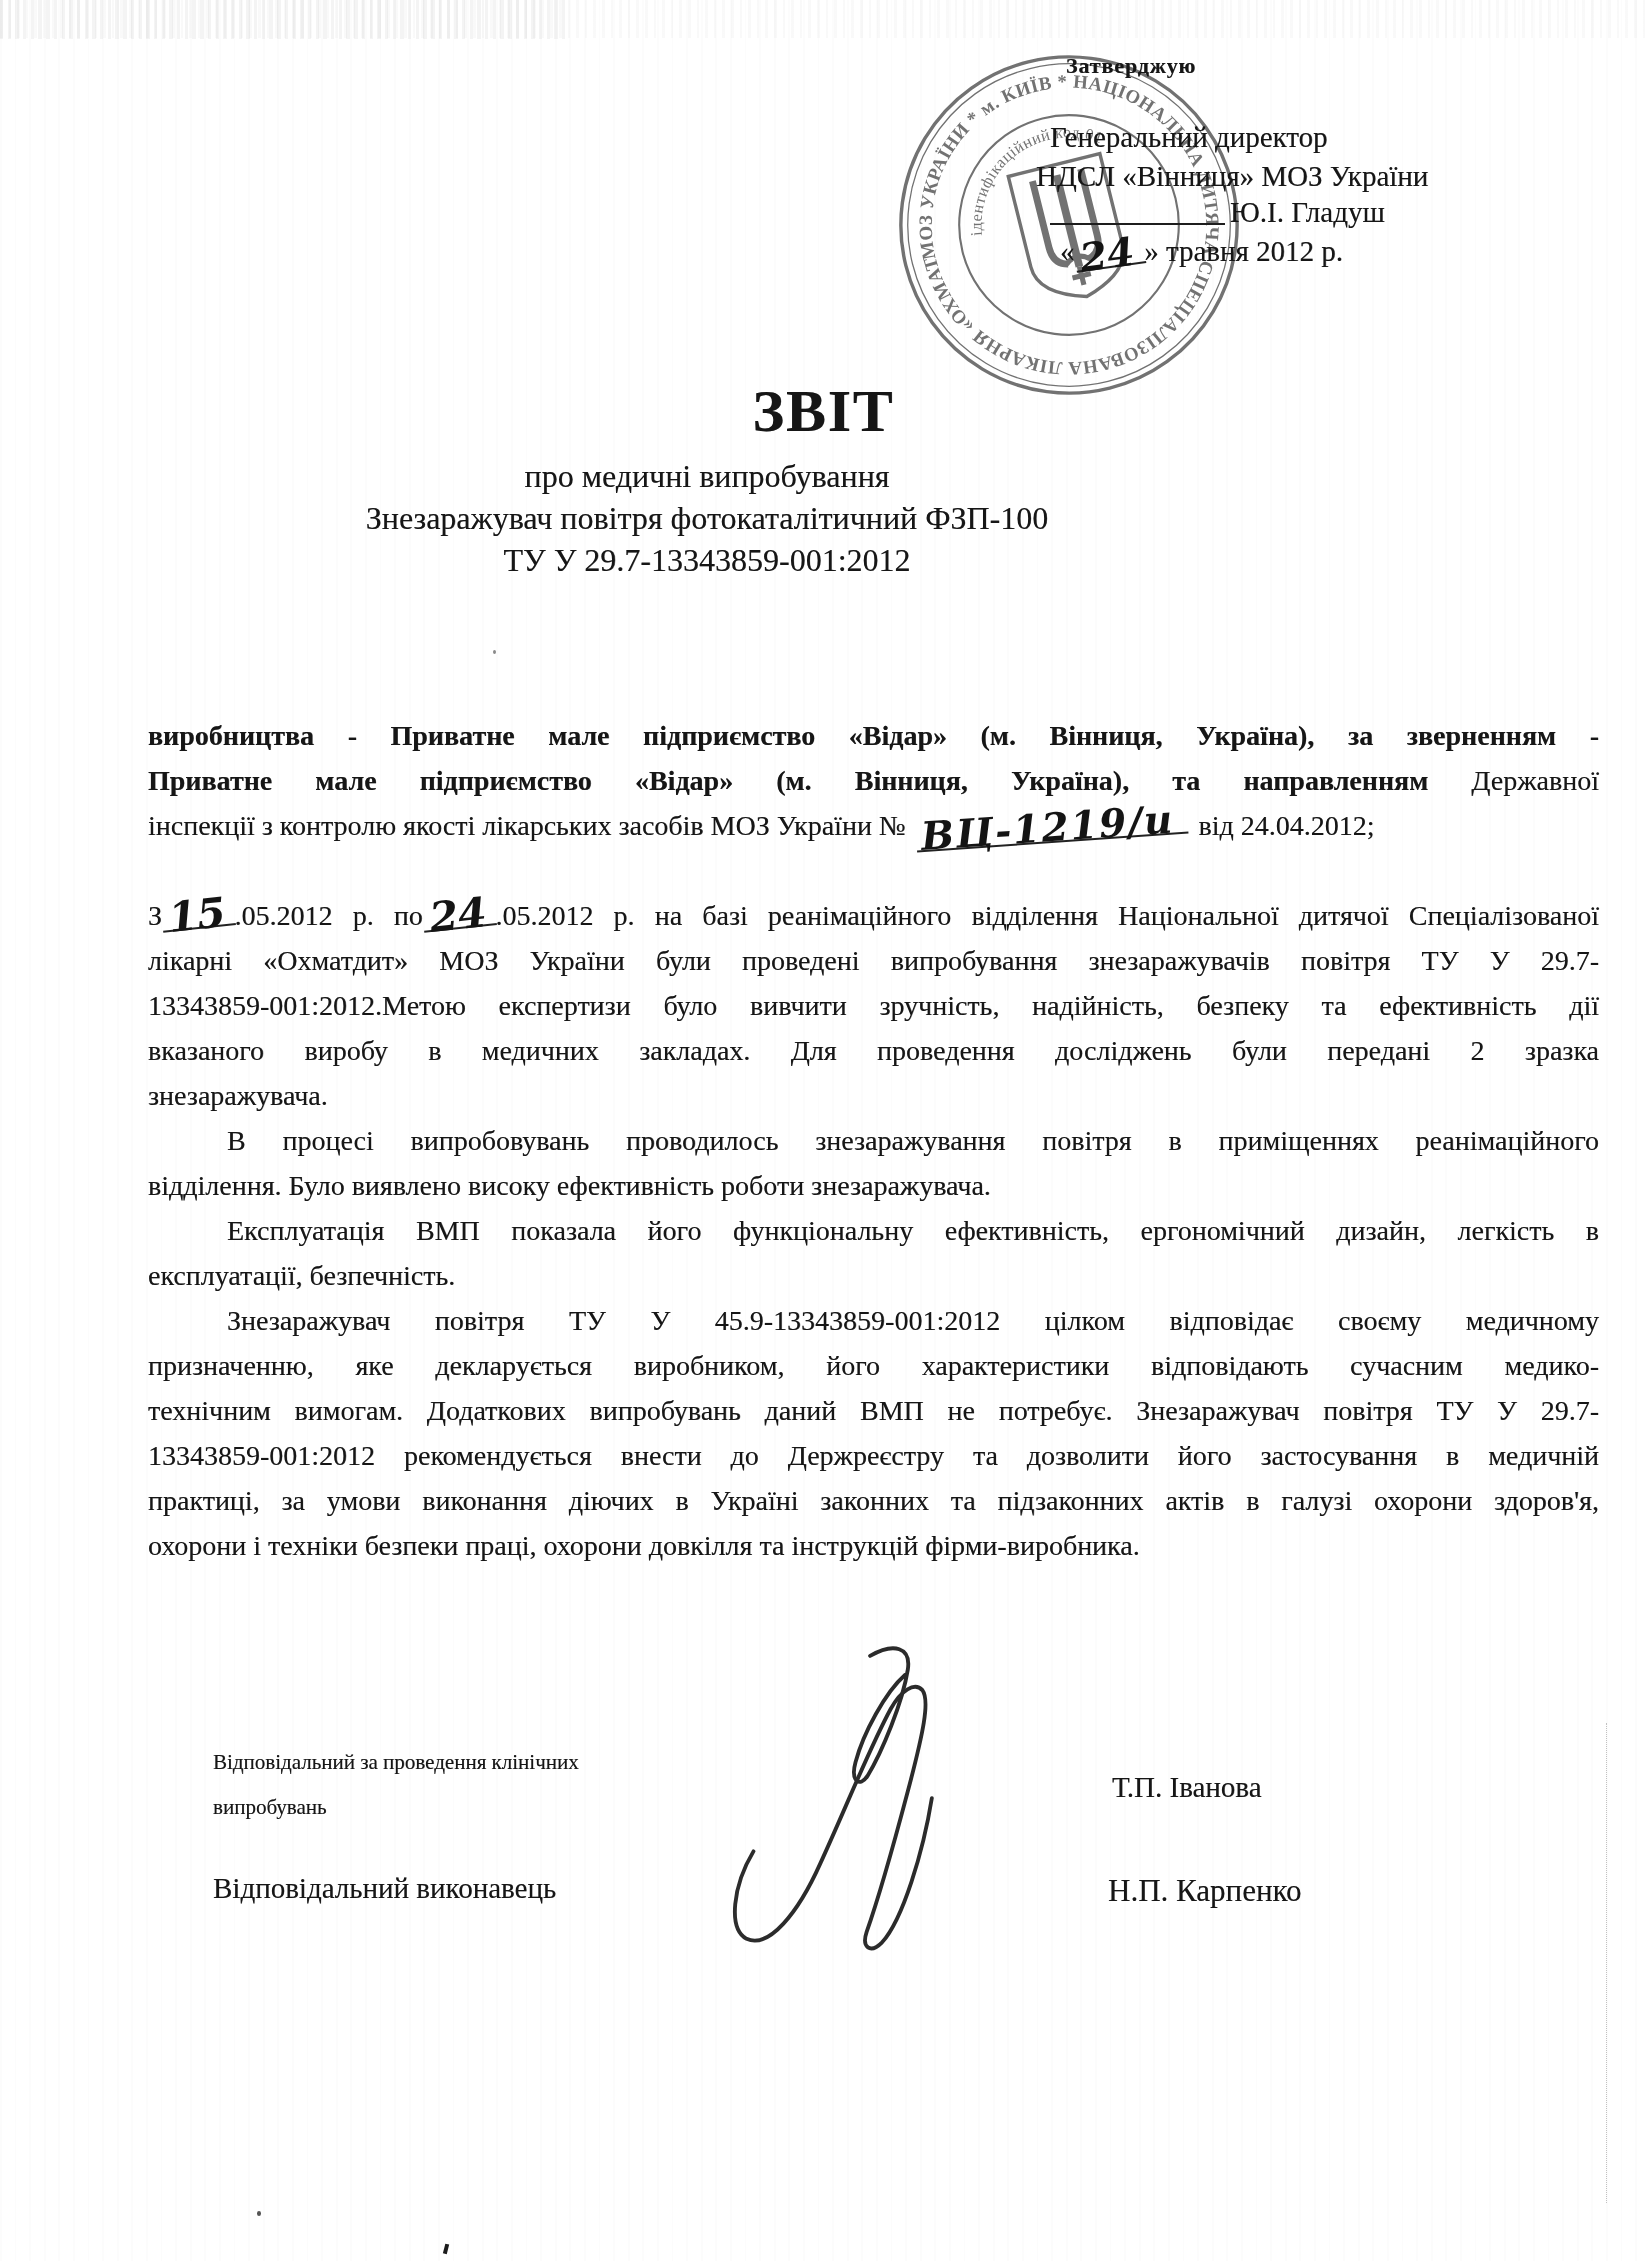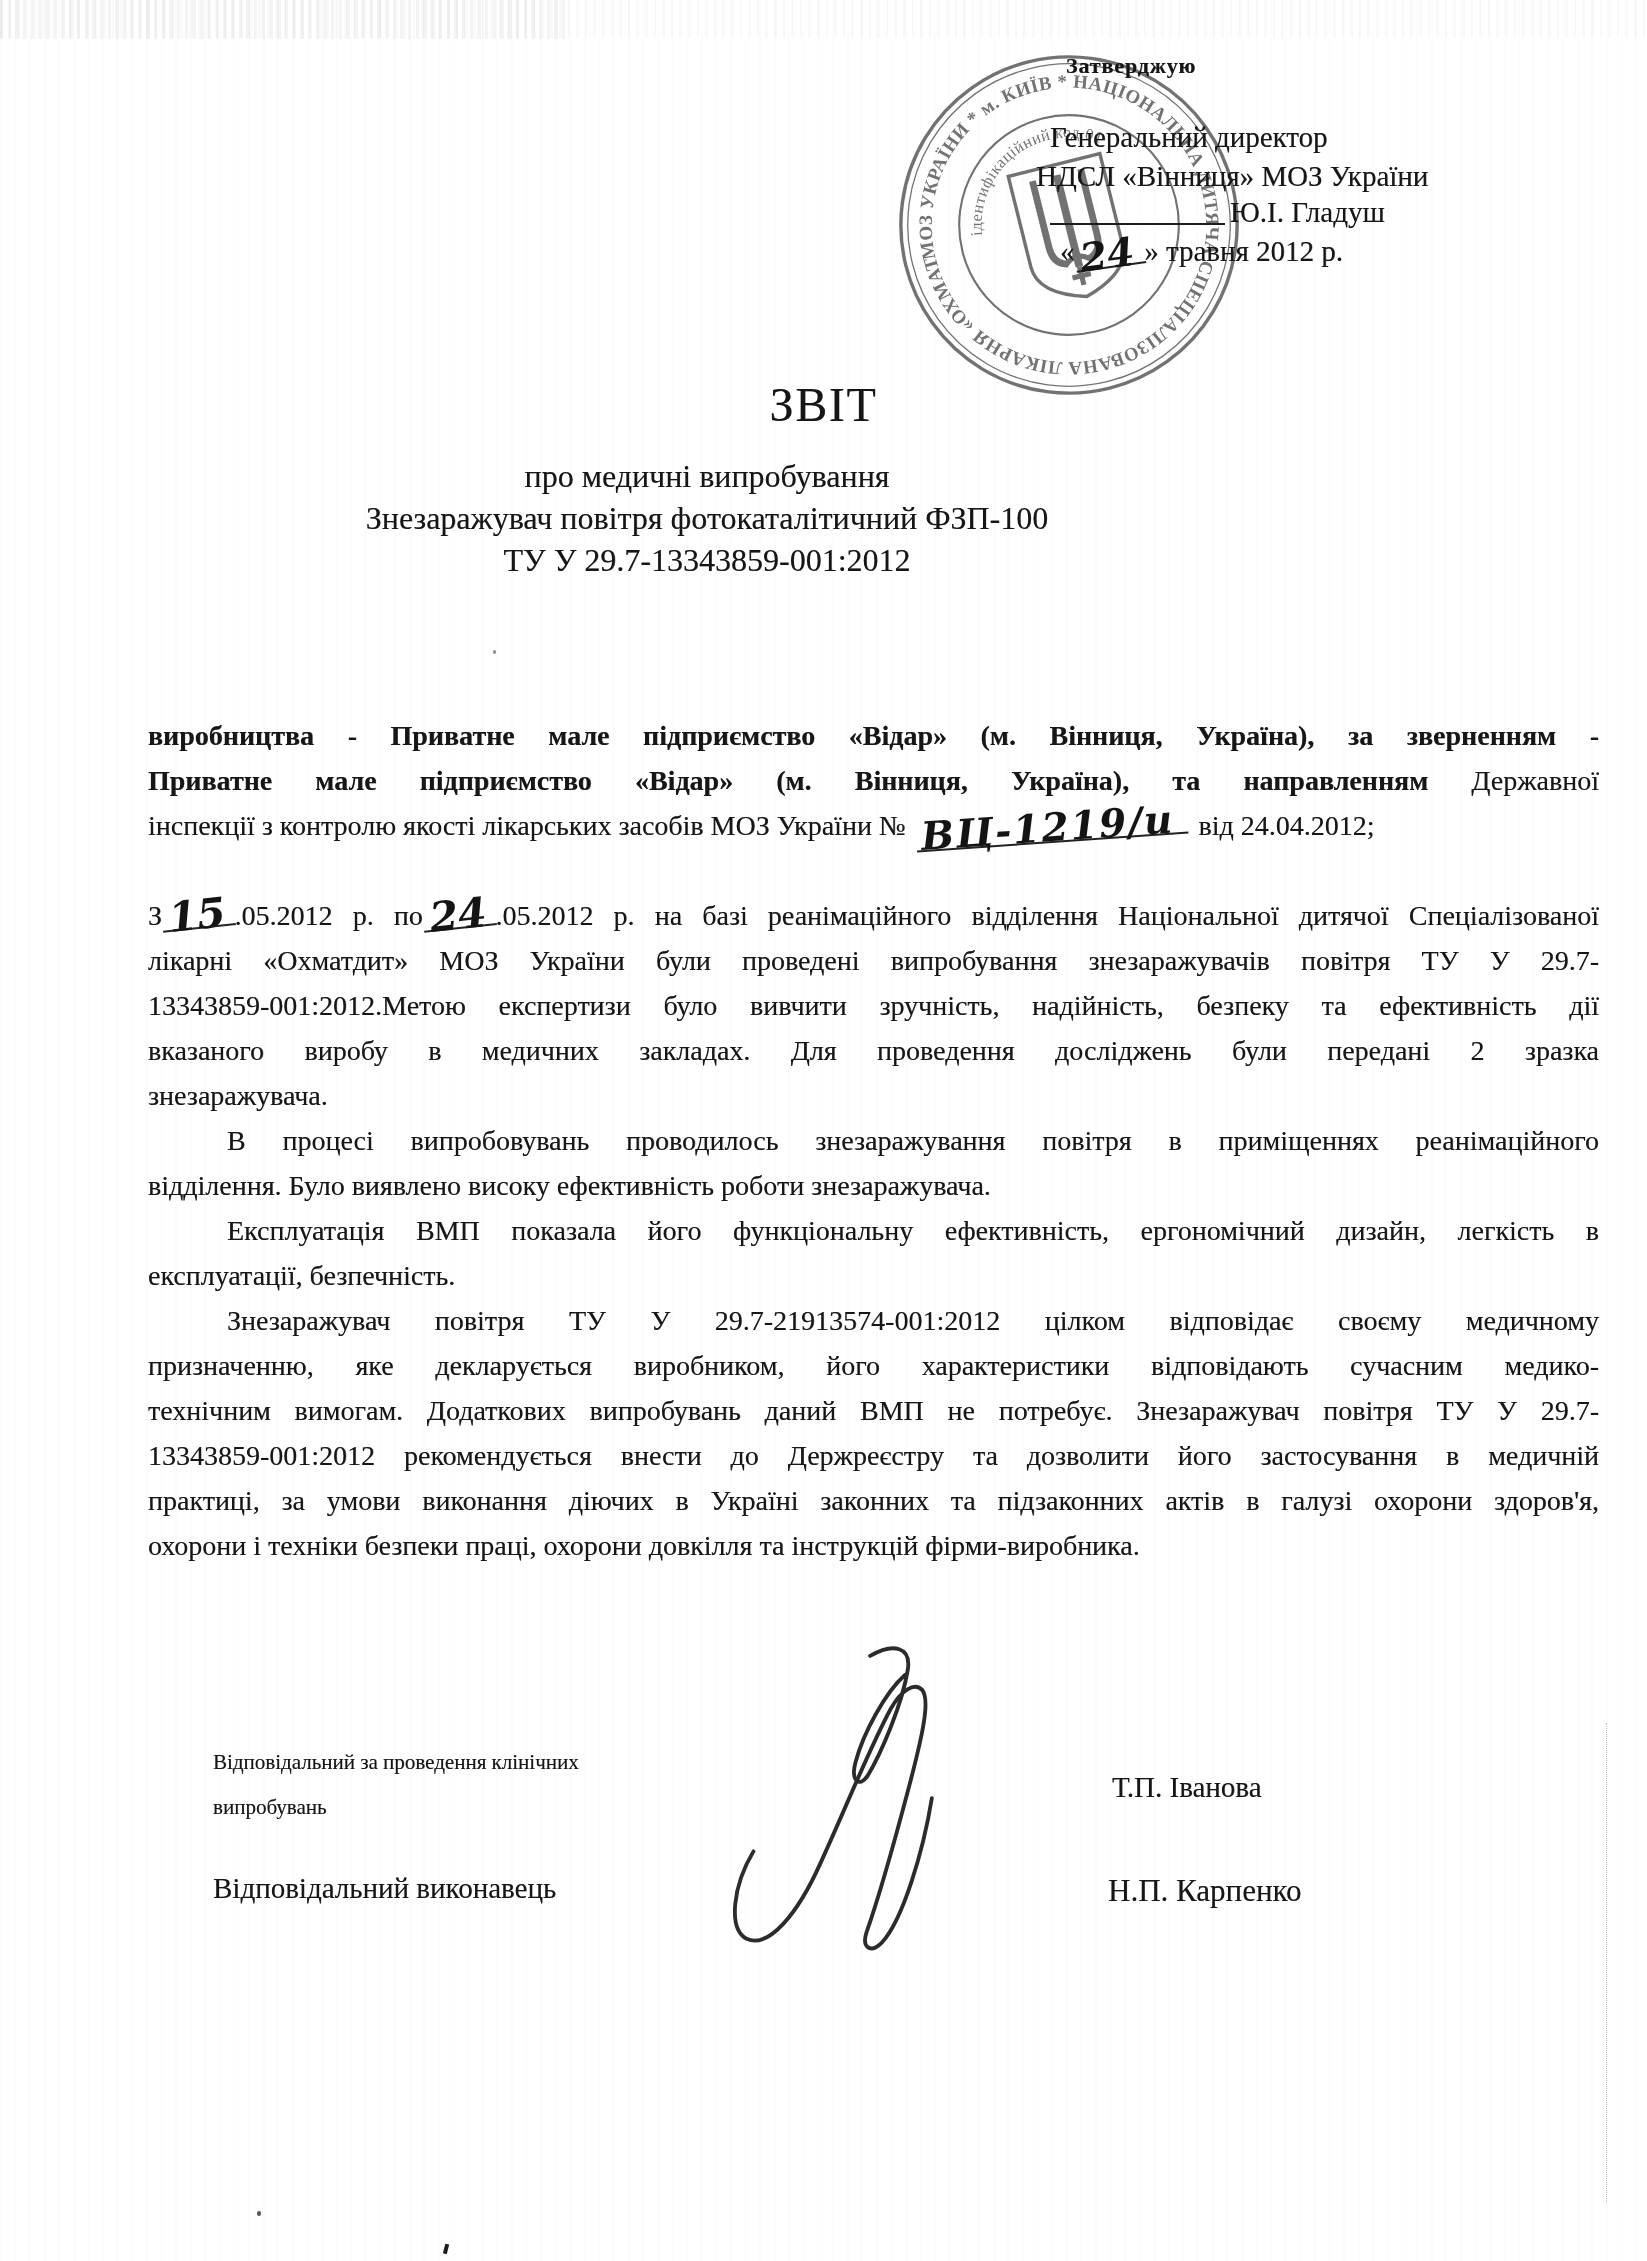--- a/index.html
+++ b/index.html
@@ -46,21 +46,21 @@
         display:inline-block; text-shadow:none; }
   .hw-day { font-size:39px; line-height:20.6px; transform:rotate(-8deg);
             padding:0 10.3px 1.7px 5.1px; border-bottom:2.6px solid #222; vertical-align:-6.9px; }
   .hw-num { font-size:41px; line-height:17px; transform:rotate(-6deg);
             padding:0 8.6px 3.4px 6.9px; border-bottom:2.6px solid #222; vertical-align:-4.3px; }
   .hw-no  { font-size:39px; line-height:17px; transform:rotate(-4deg); letter-spacing:1.7px;
             padding:0 13.7px 5.1px 5.1px; border-bottom:2.6px solid #222; vertical-align:-6px; margin:0 3.4px; }
 
   
   .title-block { left:0; top:377px; width:1647px; text-align:center; z-index:2; }
-  .doc-title { font-size:48px; font-weight:normal; letter-spacing:1.7px;margin-top:40px; }
+  .doc-title { font-size:60px; font-weight:bold; letter-spacing:1.7px;margin-top:40px; }
   .subtitle-block { left:0; top:455px; width:1414px; text-align:center; font-size:32px; line-height:42px; z-index:2; }
 
   
   .body-text { left:148px; top:713px; width:1451px; font-size:28px; line-height:45px; z-index:2; }
   .line { text-align:justify; text-align-last:justify; }
   .line.last { text-align-last:left; }
   .line.ind { text-indent:79px; }
   .b { font-weight:bold; }
   .gap { height:45px; }
 
@@ -144,21 +144,21 @@
       <div class="line last">відділення. Було виявлено високу ефективність роботи знезаражувача.</div>
     </div>
 
     <div>
       <div class="line ind">Експлуатація ВМП показала його функціональну ефективність, ергономічний дизайн, легкість в</div>
       <div class="line last">експлуатації, безпечність.</div>
     </div>
 
 
     <div>
-      <div class="line ind">Знезаражувач повітря ТУ У 29.7-21913574-001:2012 цілком відповідає своєму медичному</div>
+      <div class="line ind">Знезаражувач повітря ТУ У 45.9-13343859-001:2012 цілком відповідає своєму медичному</div>
       <div class="line">призначенню, яке декларується виробником, його характеристики відповідають сучасним медико-</div>
       <div class="line">технічним вимогам. Додаткових випробувань даний ВМП не потребує. Знезаражувач повітря ТУ У 29.7-</div>
       <div class="line">13343859-001:2012 рекомендується внести до Держреєстру та дозволити його застосування в медичній</div>
       <div class="line">практиці, за умови виконання діючих в Україні законних та підзаконних актів в галузі охорони здоров'я,</div>
       <div class="line last">охорони і техніки безпеки праці, охорони довкілля та інструкцій фірми-виробника.</div>
     </div>
   </div>
 
   <div class="abs role1 txt">
     <div>Відповідальний за проведення клінічних</div>

